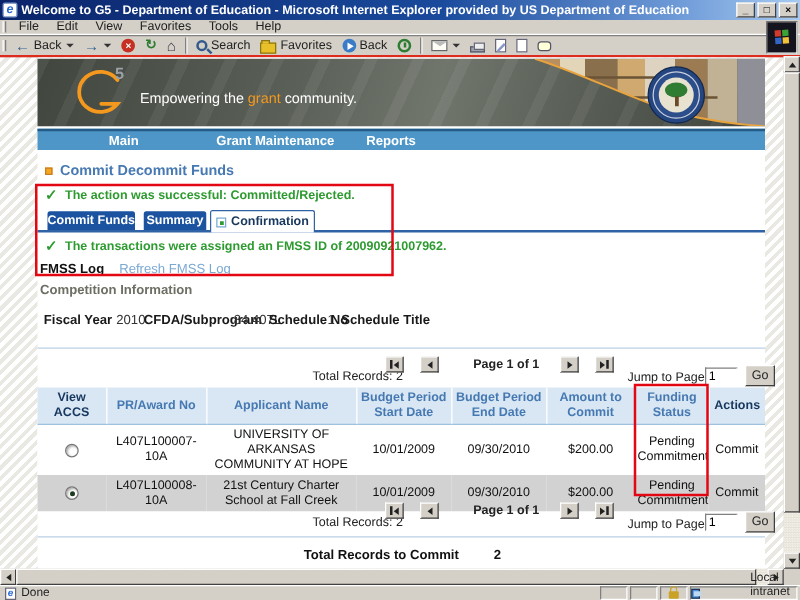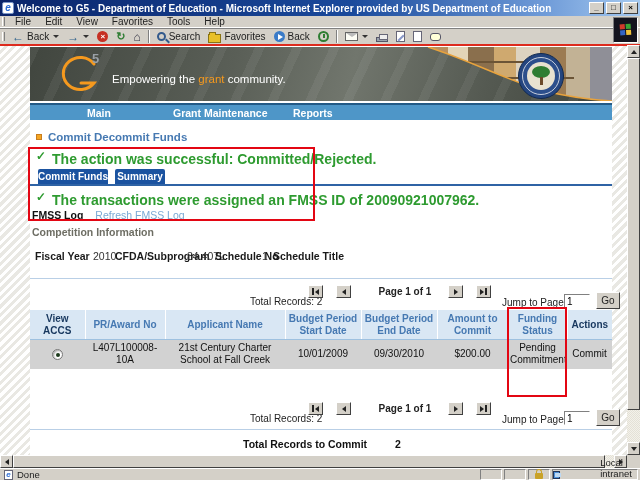--- a/index.html
+++ b/index.html
@@ -82,21 +82,21 @@
   .pagetitle { position:absolute; left:36px; top:131px; display:flex; align-items:center; gap:6px; }
   .bullet { width:6px; height:6px; background:#f5a623; border:1px solid #c87d1e; }
   .pagetitle span { color:#4679b2; font-weight:bold; font-size:11.5px; }
 
   .redbox { position:absolute; border:2px solid #e30613; pointer-events:none; z-index:30; }
   .rb1 { left:28px; top:147px; width:287px; height:74px; }
   .rb2 { left:507px; top:307px; width:60px; height:90px; }
 
   .greenmsg { position:absolute; display:flex; gap:6px; align-items:flex-start; }
   .check { color:#2e9b30; font-weight:bold; font-size:12px; line-height:11px; }
-  .greenmsg span.txt { color:#2e9b30; font-weight:bold; font-size:14px; }
+  .greenmsg span.txt { color:#2e9b30; font-weight:bold; font-size:10px; }
 
   .tabstrip { position:absolute; left:30px; top:168px; width:582px; height:18px; }
   .tabline { position:absolute; left:0; right:0; bottom:0; height:2px; background:#2f63a5; }
   .tab { position:absolute; top:1px; height:15px; background:#1b53a0; color:#fff; font-weight:bold; font-size:10px;
     display:flex; align-items:center; justify-content:center; border-radius:2px 2px 0 0; }
   .tab.active { top:0; height:18px; background:#fff; color:#17375e; border:1px solid #2f63a5; border-bottom:none; z-index:2; gap:4px; }
   .tab-icon { width:8px; height:8px; border:1px solid #7aa9d4; background:#fff; position:relative; }
   .tab-icon::after { content:''; position:absolute; left:2px; top:2px; width:3px; height:3px; background:#2e9b30; }
 
   .fmssrow { position:absolute; left:32px; top:209px; display:flex; gap:12px; align-items:center; }
@@ -307,20 +307,24 @@
 
   <div class="greenmsg" style="left:36px;top:151px">
     <span class="check">✓</span>
     <span class="txt">The action was successful: Committed/Rejected.</span>
   </div>
 
   <div class="tabstrip">
     <div class="tabline"></div>
     <div class="tab" style="left:8px;width:70px">Commit Funds</div>
     <div class="tab" style="left:85px;width:50px">Summary</div>
+    <div class="tab active" style="left:138px;width:84px">
+      <span class="tab-icon"></span>
+      <span>Confirmation</span>
+    </div>
   </div>
 
   <div class="greenmsg" style="left:36px;top:192px">
     <span class="check">✓</span>
     <span class="txt">The transactions were assigned an FMSS ID of 20090921007962.</span>
   </div>
 
   <div class="fmssrow">
     <span class="fmsslabel">FMSS Log</span>
     <span class="fmsslink">Refresh FMSS Log</span>
@@ -377,20 +381,32 @@
         <tr>
       <th class="dark">View ACCS</th>
       <th>PR/Award No</th>
       <th>Applicant Name</th>
       <th>Budget Period Start Date</th>
       <th>Budget Period End Date</th>
       <th>Amount to Commit</th>
       <th>Funding Status</th>
       <th class="dark">Actions</th>
     </tr>
+    <tr class="row0">
+      <td>
+            <div class="radio"></div>
+          </td>
+      <td>L407L100007-10A</td>
+      <td>UNIVERSITY OF ARKANSAS COMMUNITY AT HOPE</td>
+      <td>10/01/2009</td>
+      <td>09/30/2010</td>
+      <td>$200.00</td>
+      <td>Pending Commitment</td>
+      <td>Commit</td>
+    </tr>
     <tr class="row1">
       <td>
             <div class="radio">
               <div class="dot"></div>
             </div>
           </td>
       <td>L407L100008-10A</td>
       <td>21st Century Charter School at Fall Creek</td>
       <td>10/01/2009</td>
       <td>09/30/2010</td>

